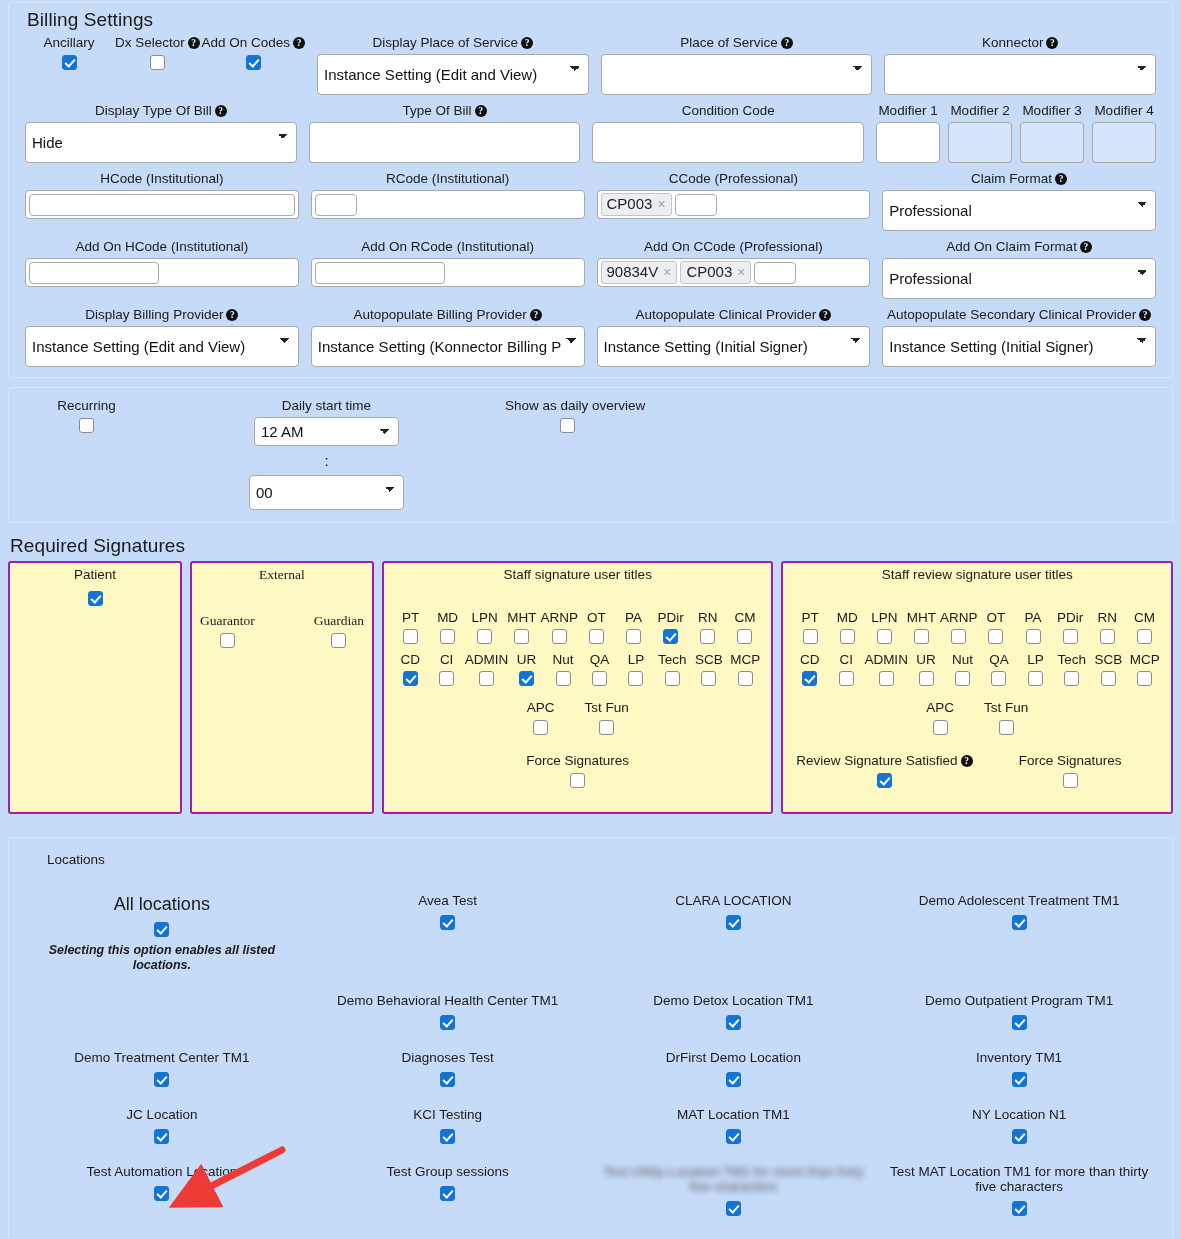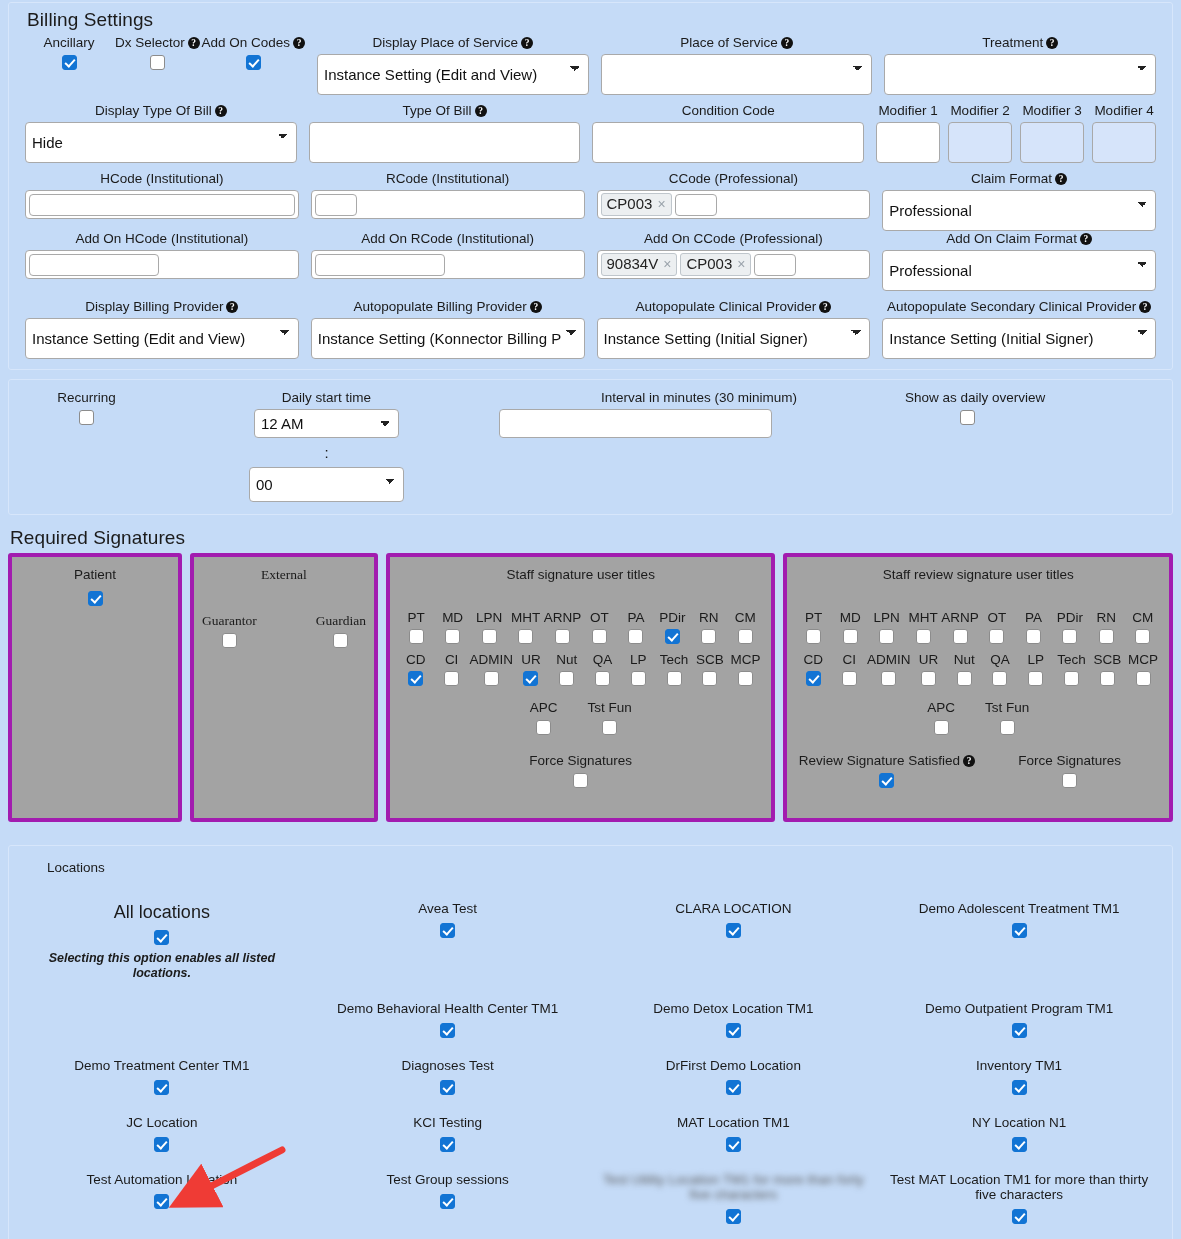--- a/index.html
+++ b/index.html
@@ -157,24 +157,24 @@
   .bcell { padding:0 6px; }
 
   
   .sig-row {
     display:flex;
     margin:0 8px;
     gap:8px;
     align-items:stretch;
   }
   .sig-panel {
-    border:4px solid #a21caf;
+    border:2px solid #a21caf;
     border-radius:3px;
-    padding:10px 8px;
-    background:#a3a3a3;
+    padding:4px 8px;
+    background:#fef9c3;
   }
   .sig-title {
     text-align:center;
     font-size:13.5px;
     margin-bottom:26px;
   }
   .title-grid {
     display:grid;
     justify-items:center;
   }
@@ -257,21 +257,21 @@
         </div>
 
         <div class="col bcell">
           <span class="lbl"><span>Place of Service</span><span class="q">?</span></span>
           <select class="sel">
             <option></option>
           </select>
         </div>
 
         <div class="col bcell">
-          <span class="lbl"><span>Treatment</span><span class="q">?</span></span>
+          <span class="lbl"><span>Konnector</span><span class="q">?</span></span>
           <select class="sel">
             <option></option>
           </select>
         </div>
       </div>
 
       <div class="row" style="margin-bottom:8px;">
         <div class="col bcell">
           <span class="lbl"><span>Display Type Of Bill</span><span class="q">?</span></span>
           <select class="sel">
@@ -302,21 +302,21 @@
             <span class="lbl"><span>Modifier 3</span></span>
             <input class="txt" disabled="" value="" style="">
           </div>
           <div style="flex:1;">
             <span class="lbl"><span>Modifier 4</span></span>
             <input class="txt" disabled="" value="" style="">
           </div>
         </div>
       </div>
 
-      <div class="row" style="">
+      <div class="row" style="margin-bottom:8px;">
         <div class="col bcell">
           <span class="lbl"><span>HCode (Institutional)</span></span>
           <div class="tokenfield">
             <input class="token-input" style="width: 100%;" value="">
           </div>
         </div>
 
         <div class="col bcell">
           <span class="lbl"><span>RCode (Institutional)</span></span>
           <div class="tokenfield">
@@ -429,24 +429,20 @@
           <select class="sel" style="width:145px; height:29px;">
             <option>12 AM</option>
           </select>
           <span style="font-size:15px;">:</span>
           <select class="sel" style="width:155px; height:35px;">
             <option>00</option>
           </select>
         </div>
       </div>
 
-      <div style="flex:0 0 400px;">
-        <span class="lbl"><span>Interval in minutes (30 minimum)</span></span>
-        <input class="txt" style="width: 273px; height: 29px; margin-left: 0px;" value="">
-      </div>
 
       <div style="flex:1;">
         <span class="lbl" style="text-align:left; padding-left:6px;"><span>Show as daily overview</span></span>
         <div style="text-align:left; padding-left:61px;"><span class="cb"></span></div>
       </div>
     </div>
   </div>
 
   <div class="section-title" style="padding-left:10px; margin-top:6px;">Required Signatures</div>
 

